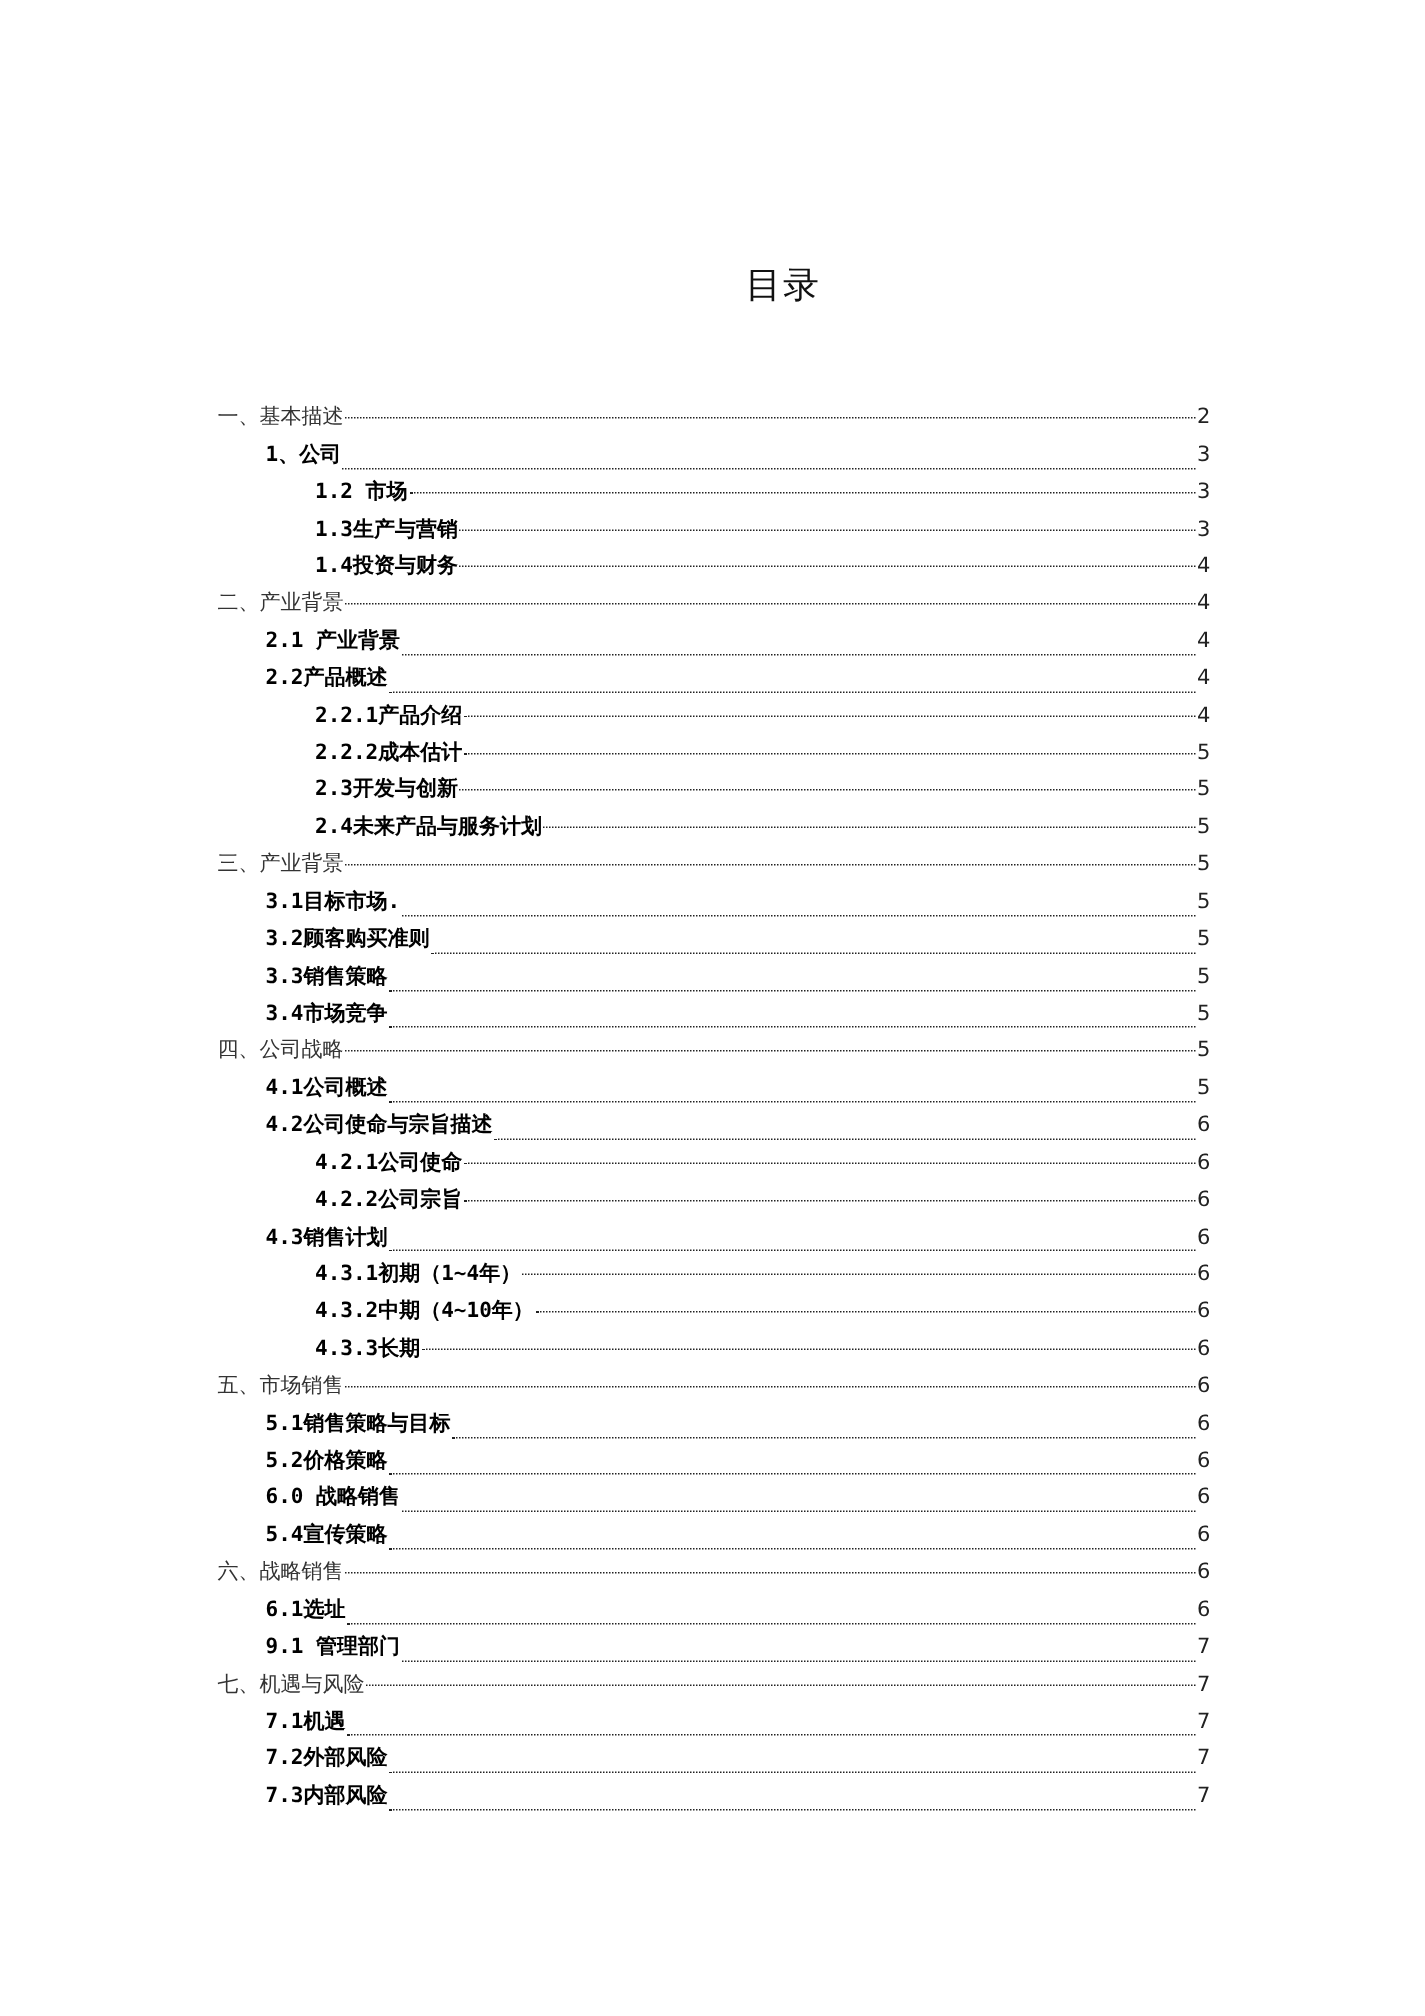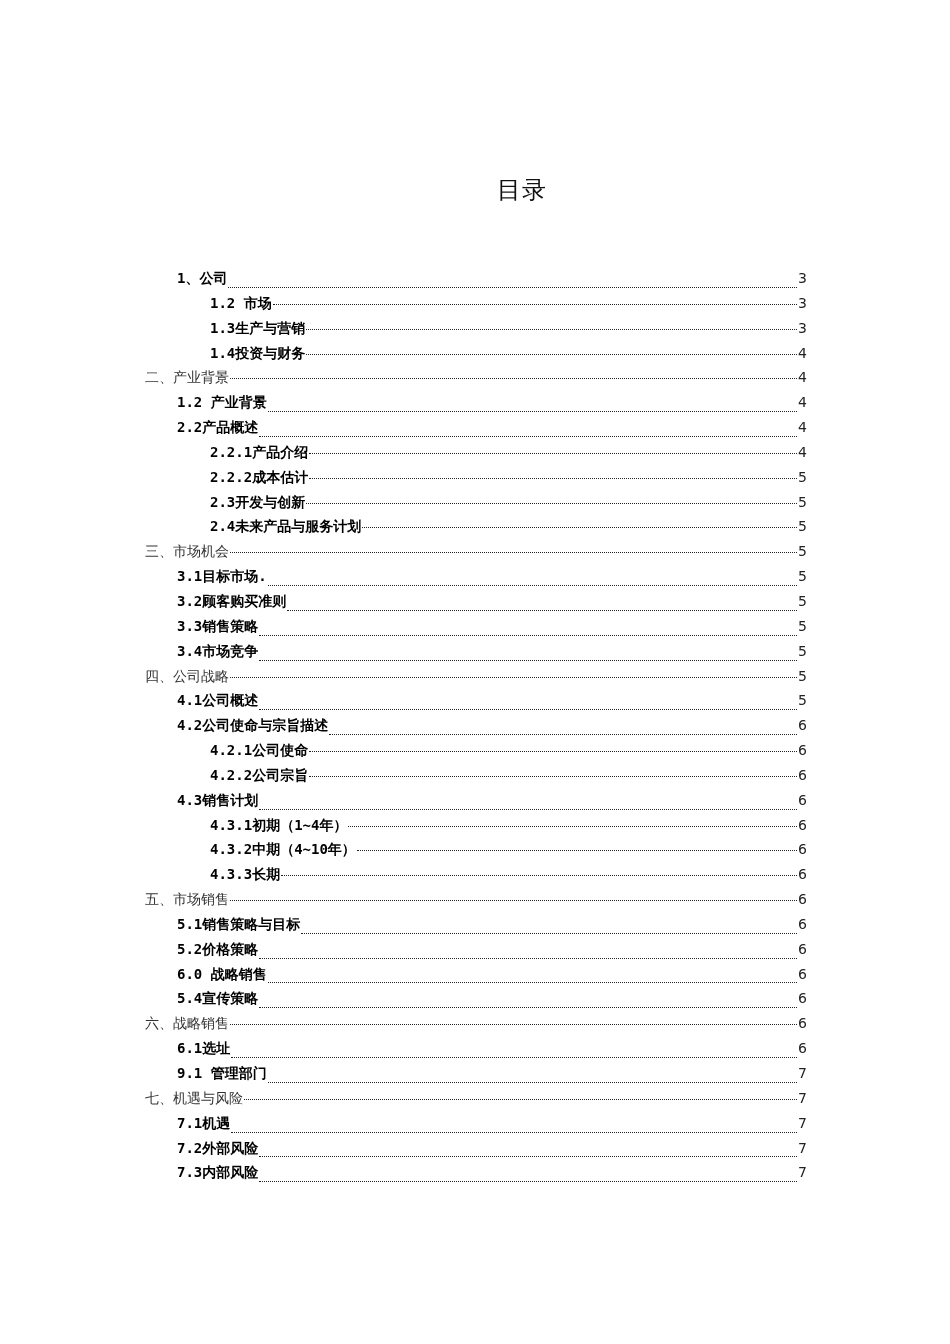--- a/index.html
+++ b/index.html
@@ -92,20 +92,25 @@
       text-align: right;
     }
   </style>
 </head>
 <body>
 
 <div class="page">
   <div class="toc-title">目录</div>
 
   <ul class="toc-list">
+    <li class="toc-entry level-1">
+        <span class="toc-text">一、基本描述</span>
+        <span class="toc-leader"></span>
+        <span class="toc-page">2</span>
+      </li>
     <li class="toc-entry level-2">
         <span class="toc-text">1、公司</span>
         <span class="toc-leader"></span>
         <span class="toc-page">3</span>
       </li>
     <li class="toc-entry level-3">
         <span class="toc-text">1.2 市场</span>
         <span class="toc-leader"></span>
         <span class="toc-page">3</span>
       </li>
@@ -118,21 +123,21 @@
         <span class="toc-text">1.4投资与财务</span>
         <span class="toc-leader"></span>
         <span class="toc-page">4</span>
       </li>
     <li class="toc-entry level-1">
         <span class="toc-text">二、产业背景</span>
         <span class="toc-leader"></span>
         <span class="toc-page">4</span>
       </li>
     <li class="toc-entry level-2">
-        <span class="toc-text">1.2 产业背景</span>
+        <span class="toc-text">2.1 产业背景</span>
         <span class="toc-leader"></span>
         <span class="toc-page">4</span>
       </li>
     <li class="toc-entry level-2">
         <span class="toc-text">2.2产品概述</span>
         <span class="toc-leader"></span>
         <span class="toc-page">4</span>
       </li>
     <li class="toc-entry level-3">
         <span class="toc-text">2.2.1产品介绍</span>
@@ -148,21 +153,21 @@
         <span class="toc-text">2.3开发与创新</span>
         <span class="toc-leader"></span>
         <span class="toc-page">5</span>
       </li>
     <li class="toc-entry level-3">
         <span class="toc-text">2.4未来产品与服务计划</span>
         <span class="toc-leader"></span>
         <span class="toc-page">5</span>
       </li>
     <li class="toc-entry level-1">
-        <span class="toc-text">三、市场机会</span>
+        <span class="toc-text">三、产业背景</span>
         <span class="toc-leader"></span>
         <span class="toc-page">5</span>
       </li>
     <li class="toc-entry level-2">
         <span class="toc-text">3.1目标市场.</span>
         <span class="toc-leader"></span>
         <span class="toc-page">5</span>
       </li>
     <li class="toc-entry level-2">
         <span class="toc-text">3.2顾客购买准则</span>

